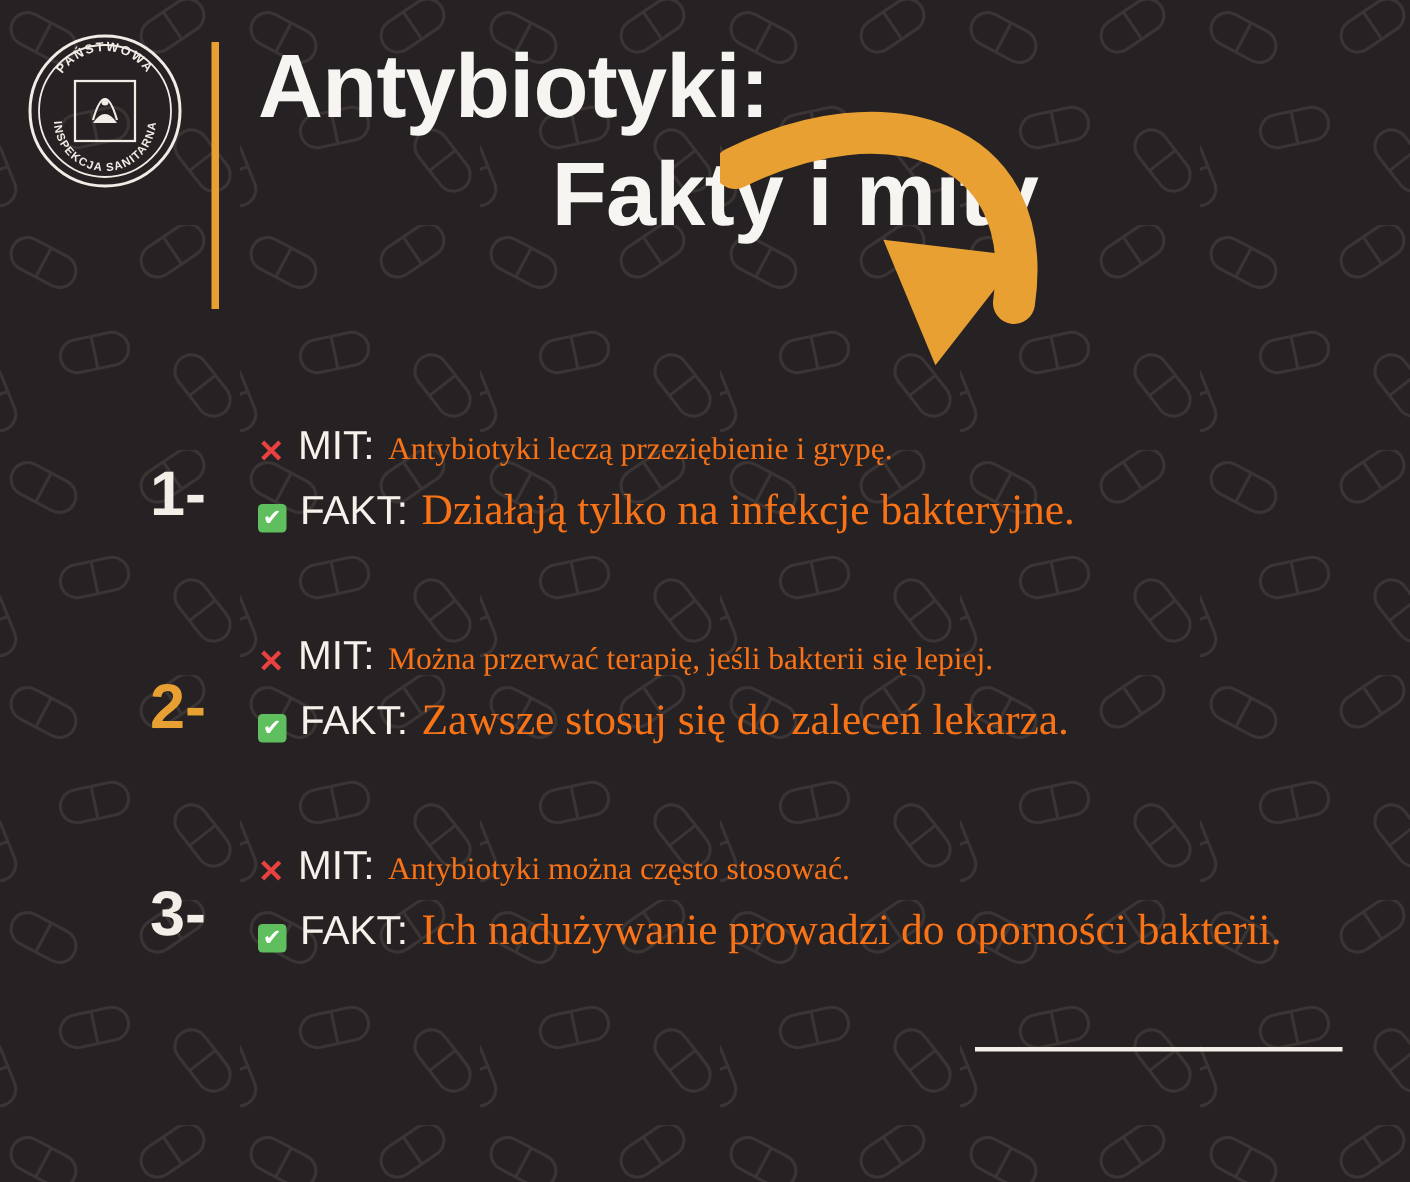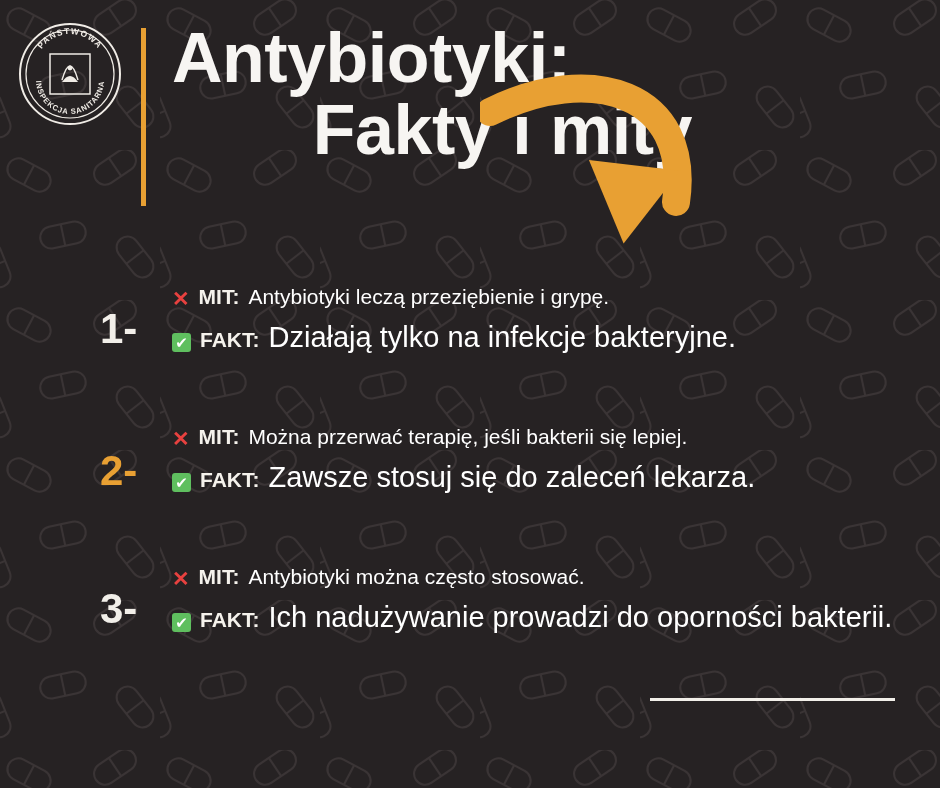--- a/index.html
+++ b/index.html
@@ -54,21 +54,21 @@
     height: 178px;
     background: #e8a033;
   }
 
   .title {
     position: absolute;
     left: 172px;
     top: 22px;
     width: 520px;
     color: #f7f5f2;
-    font-size: 70px;
+    font-size: 60px;
     line-height: 72px;
     font-weight: bold;
     letter-spacing: -0.5px;
   }
   .title .l2 { display: block; text-align: right; }
 
   .arrow {
     position: absolute;
     left: 480px;
     top: 70px;
@@ -133,29 +133,30 @@
     width: 19px;
     height: 19px;
     border-radius: 3px;
     text-align: center;
     display: inline-block;
     top: 1px;
   }
 
   .tag {
     color: #f5f2ec;
-    font-weight: bold;
+    font-weight: normal;
+    font-size: 27px;
+    line-height: 26px;
+  }
+
+  .text {
+    color: #f97316;
     font-size: 21px;
     line-height: 26px;
-  }
-
-  .text {
-    color: #ffffff;
-    font-size: 21px;
-    line-height: 26px;
+    font-family: Liberation Serif, serif;
   }
 
   .fact-line .text { font-size: 29px; }
 
   
   .footer-rule {
     position: absolute;
     right: 45px;
     bottom: 87px;
     width: 245px;

